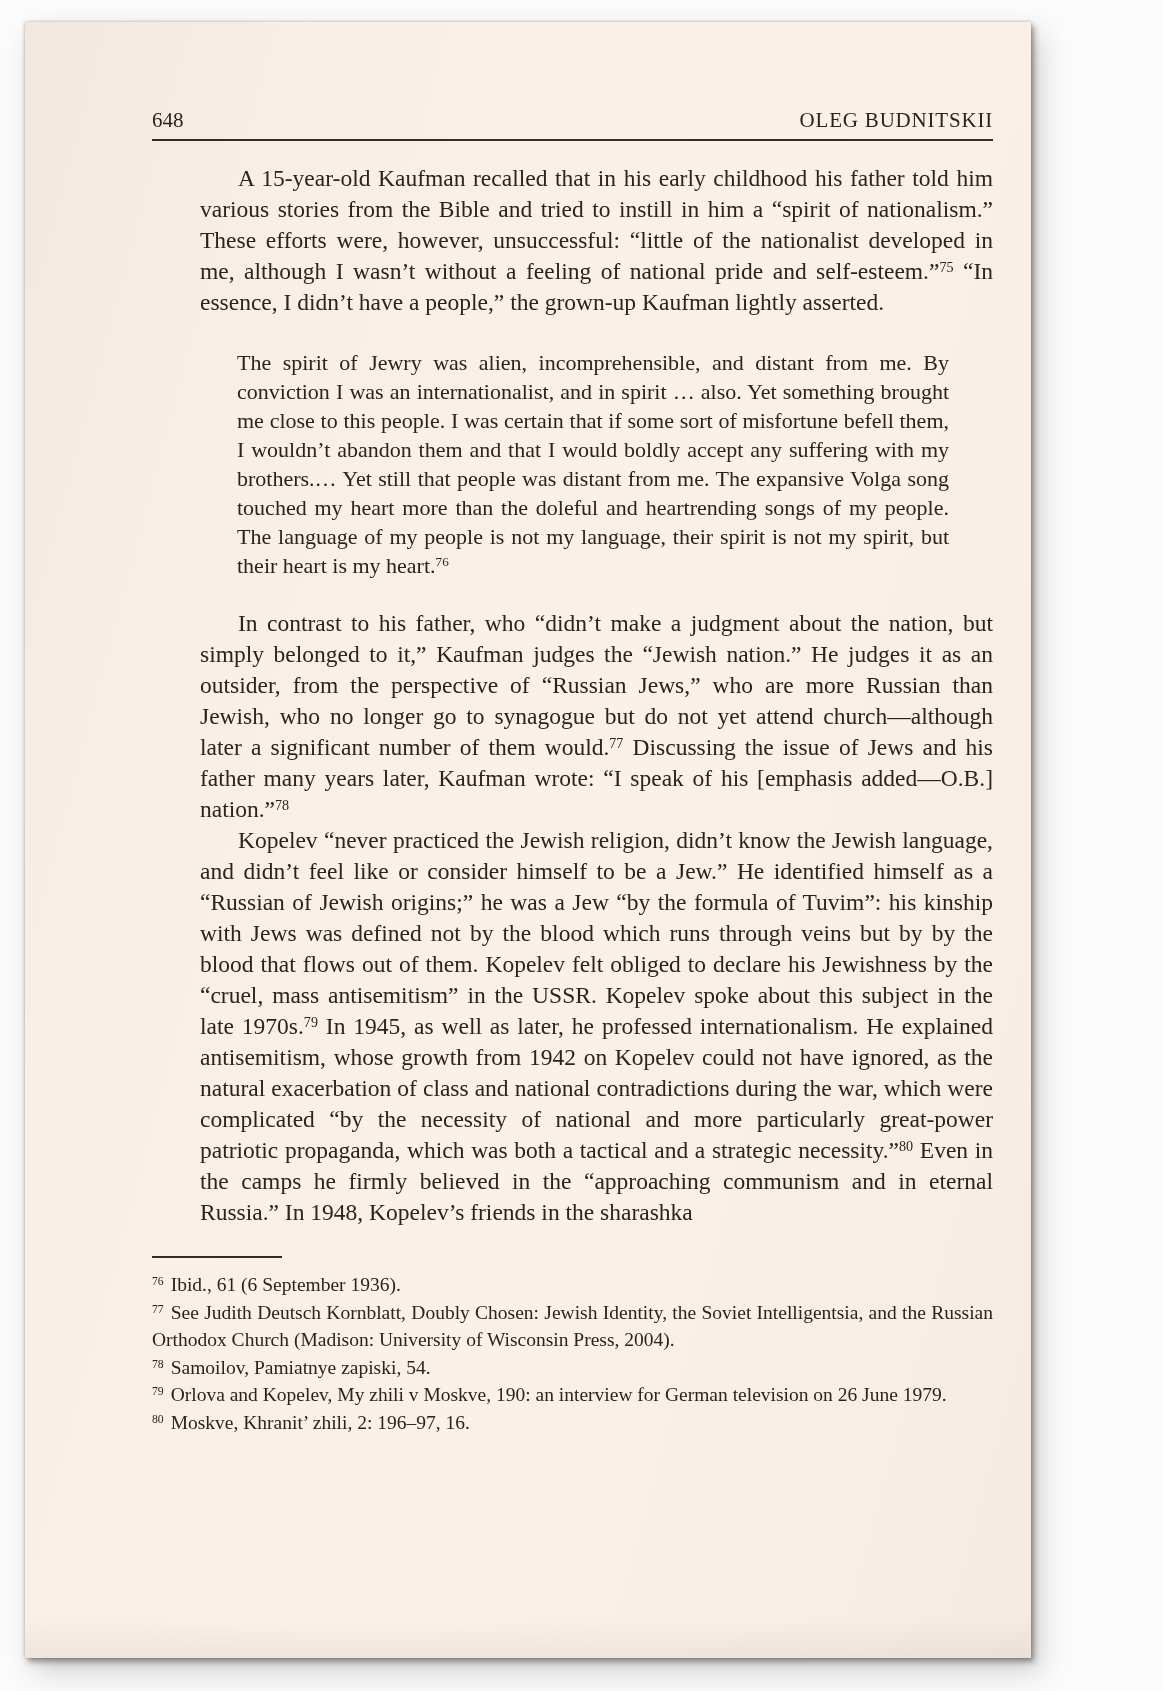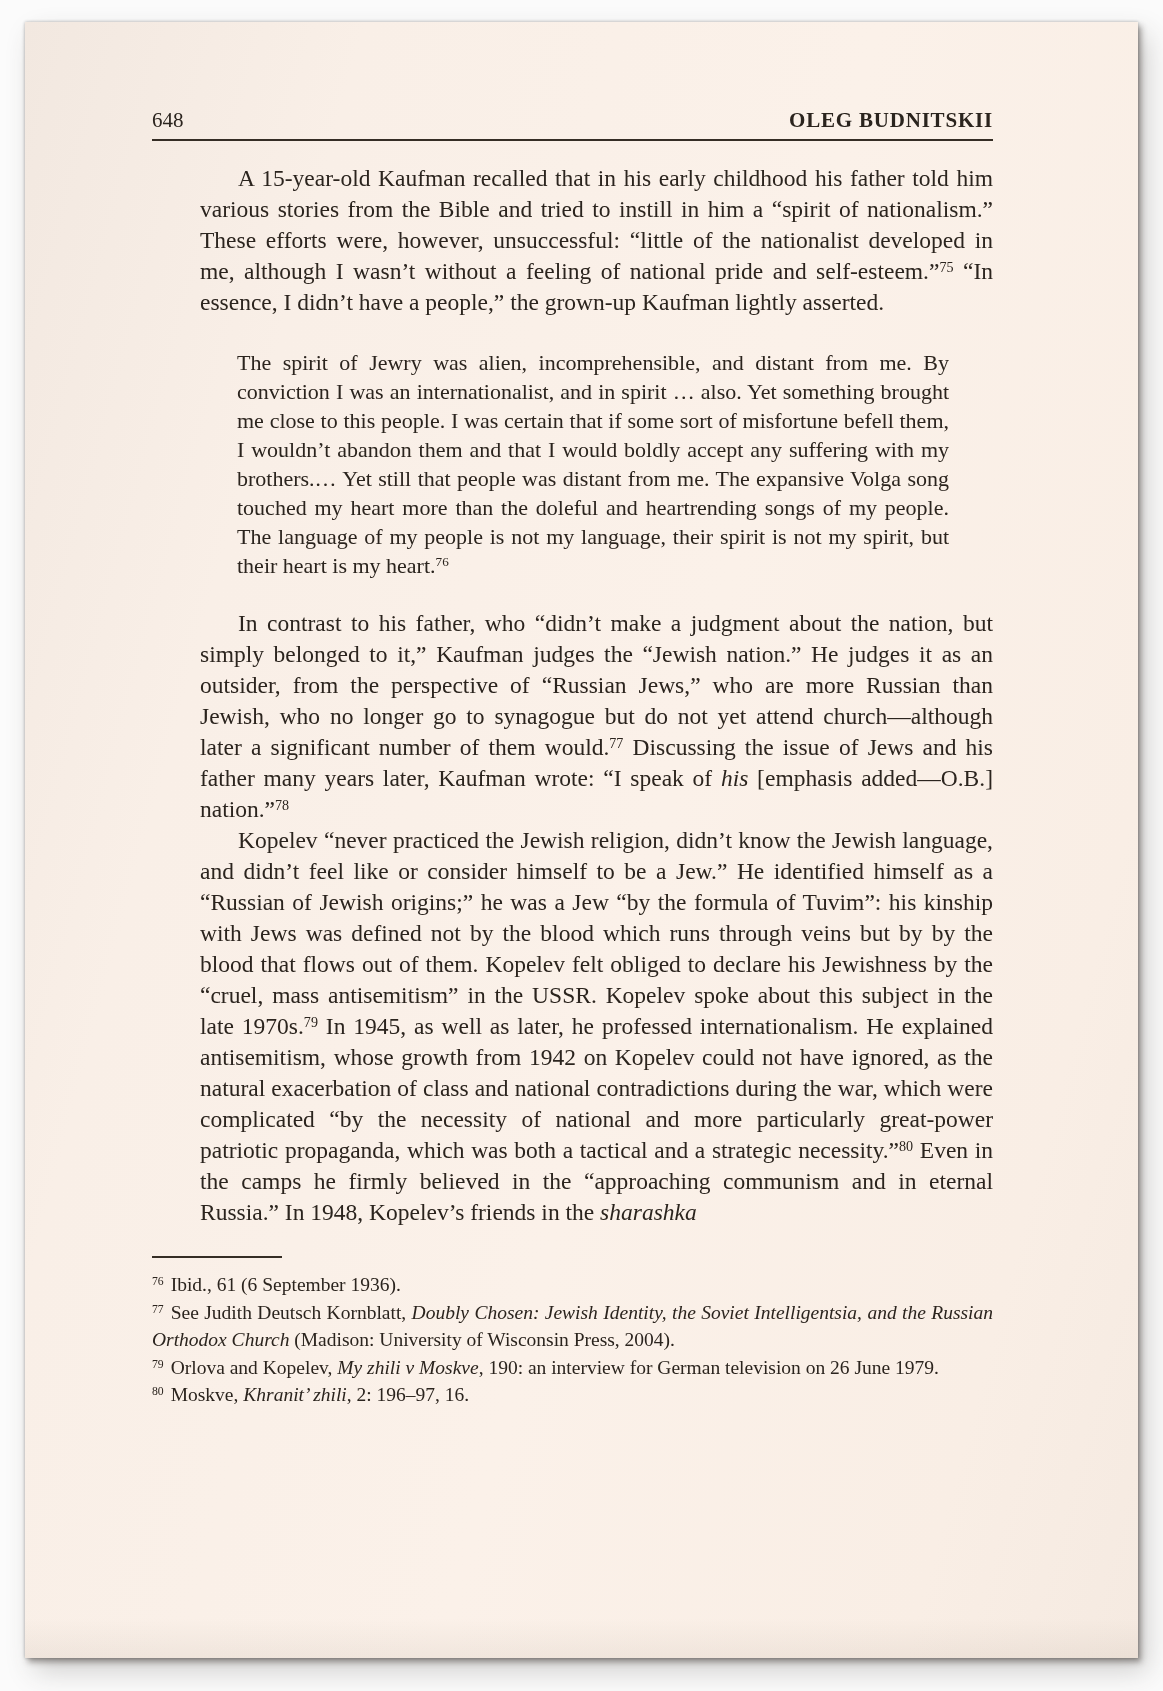--- a/index.html
+++ b/index.html
@@ -13,21 +13,21 @@
     width:1163px;height:1691px;
     position:relative;
     background:var(--outer-bg);
     font-family:"Liberation Serif","DejaVu Serif",serif;
     color:var(--ink);
     overflow:hidden;
   }
   .page{
     position:absolute;
     left:25px;top:22px;
-    width:1113px;height:1636px;
+    width:1006px;height:1636px;
     background:linear-gradient(105deg,#f2e8e0 0%,#f9efe7 22%,#fbf1e9 55%,#f9eee5 85%,#f5eae1 100%);
     box-shadow:
       3px 4px 6px rgba(50,45,40,0.45),
       9px 13px 26px rgba(60,55,50,0.22),
       0 0 3px rgba(0,0,0,0.25);
   }
   .page::after{ 
     content:"";position:absolute;left:0;right:0;bottom:0;height:40px;
     background:linear-gradient(to bottom,rgba(120,100,85,0) 0%,rgba(120,100,85,0.08) 100%);
     pointer-events:none;
@@ -40,21 +40,20 @@
   header.running-head{
     display:flex;
     justify-content:space-between;
     align-items:baseline;
     font-size:21px;
     padding-bottom:6px;
     border-bottom:2px solid #352d25;
   }
   .running-title{
     letter-spacing:0.8px;
-    font-weight:bold;
   }
   main.body-text{
     margin-top:22px;
     font-size:23.5px;
     line-height:31px;
     text-align:justify;
     margin-left:48px;
   }
   p.para{
     margin:0;
@@ -82,21 +81,21 @@
     border-top:2px solid #352d25;
     margin:0 0 13px 0;
   }
   .footnote{
     margin:0;
     font-size:19.5px;
     line-height:27.5px;
     text-align:justify;
   }
   .footnote sup{margin-right:7px;}
-  .it{font-style:italic;}
+  .it{}
 </style>
 </head>
 <body>
 
 <div class="page">
   <div class="content">
 
     <header class="running-head">
       <span class="page-number">648</span>
       <span class="running-title">OLEG BUDNITSKII</span>
@@ -110,19 +109,20 @@
       <p class="para"><span>In contrast to his father, who “didn’t make a judgment about the nation, but simply belonged to it,” Kaufman judges the “Jewish nation.” He judges it as an outsider, from the perspective of “Russian Jews,” who are more Russian than Jewish, who no longer go to synagogue but do not yet attend church—although later a significant number of them would.</span><sup>77</sup><span> Discussing the issue of Jews and his father many years later, Kaufman wrote: “I speak of </span><span class="it">his</span><span> [emphasis added—O.B.] nation.”</span><sup>78</sup></p>
 
       <p class="para"><span>Kopelev “never practiced the Jewish religion, didn’t know the Jewish language, and didn’t feel like or consider himself to be a Jew.” He identified himself as a “Russian of Jewish origins;” he was a Jew “by the formula of Tuvim”: his kinship with Jews was defined not by the blood which runs through veins but by by the blood that flows out of them. Kopelev felt obliged to declare his Jewishness by the “cruel, mass antisemitism” in the USSR. Kopelev spoke about this subject in the late 1970s.</span><sup>79</sup><span> In 1945, as well as later, he professed internationalism. He explained antisemitism, whose growth from 1942 on Kopelev could not have ignored, as the natural exacerbation of class and national contradictions during the war, which were complicated “by the necessity of national and more particularly great-power patriotic propaganda, which was both a tactical and a strategic necessity.”</span><sup>80</sup><span> Even in the camps he firmly believed in the “approaching communism and in eternal Russia.” In 1948, Kopelev’s friends in the </span><span class="it">sharashka</span></p>
     </main>
 
     <footer class="footnotes">
       <hr class="fn-rule">
       <div id="footnote-list">
           <p class="footnote"><sup>76</sup><span>Ibid., 61 (6 September 1936).</span></p>
           <p class="footnote"><sup>77</sup><span>See Judith Deutsch Kornblatt, </span><span class="it">Doubly Chosen: Jewish Identity, the Soviet Intelligentsia, and the Russian Orthodox Church</span><span> (Madison: University of Wisconsin Press, 2004).</span></p>
+          <p class="footnote"><sup>78</sup><span>Samoilov, </span><span class="it">Pamiatnye zapiski</span><span>, 54.</span></p>
           <p class="footnote"><sup>79</sup><span>Orlova and Kopelev, </span><span class="it">My zhili v Moskve</span><span>, 190: an interview for German television on 26 June 1979.</span></p>
           <p class="footnote"><sup>80</sup><span>Moskve, </span><span class="it">Khranit’ zhili</span><span>, 2: 196–97, 16.</span></p>
         </div>
     </footer>
 
   </div>
 </div>
 
 </body></html>

